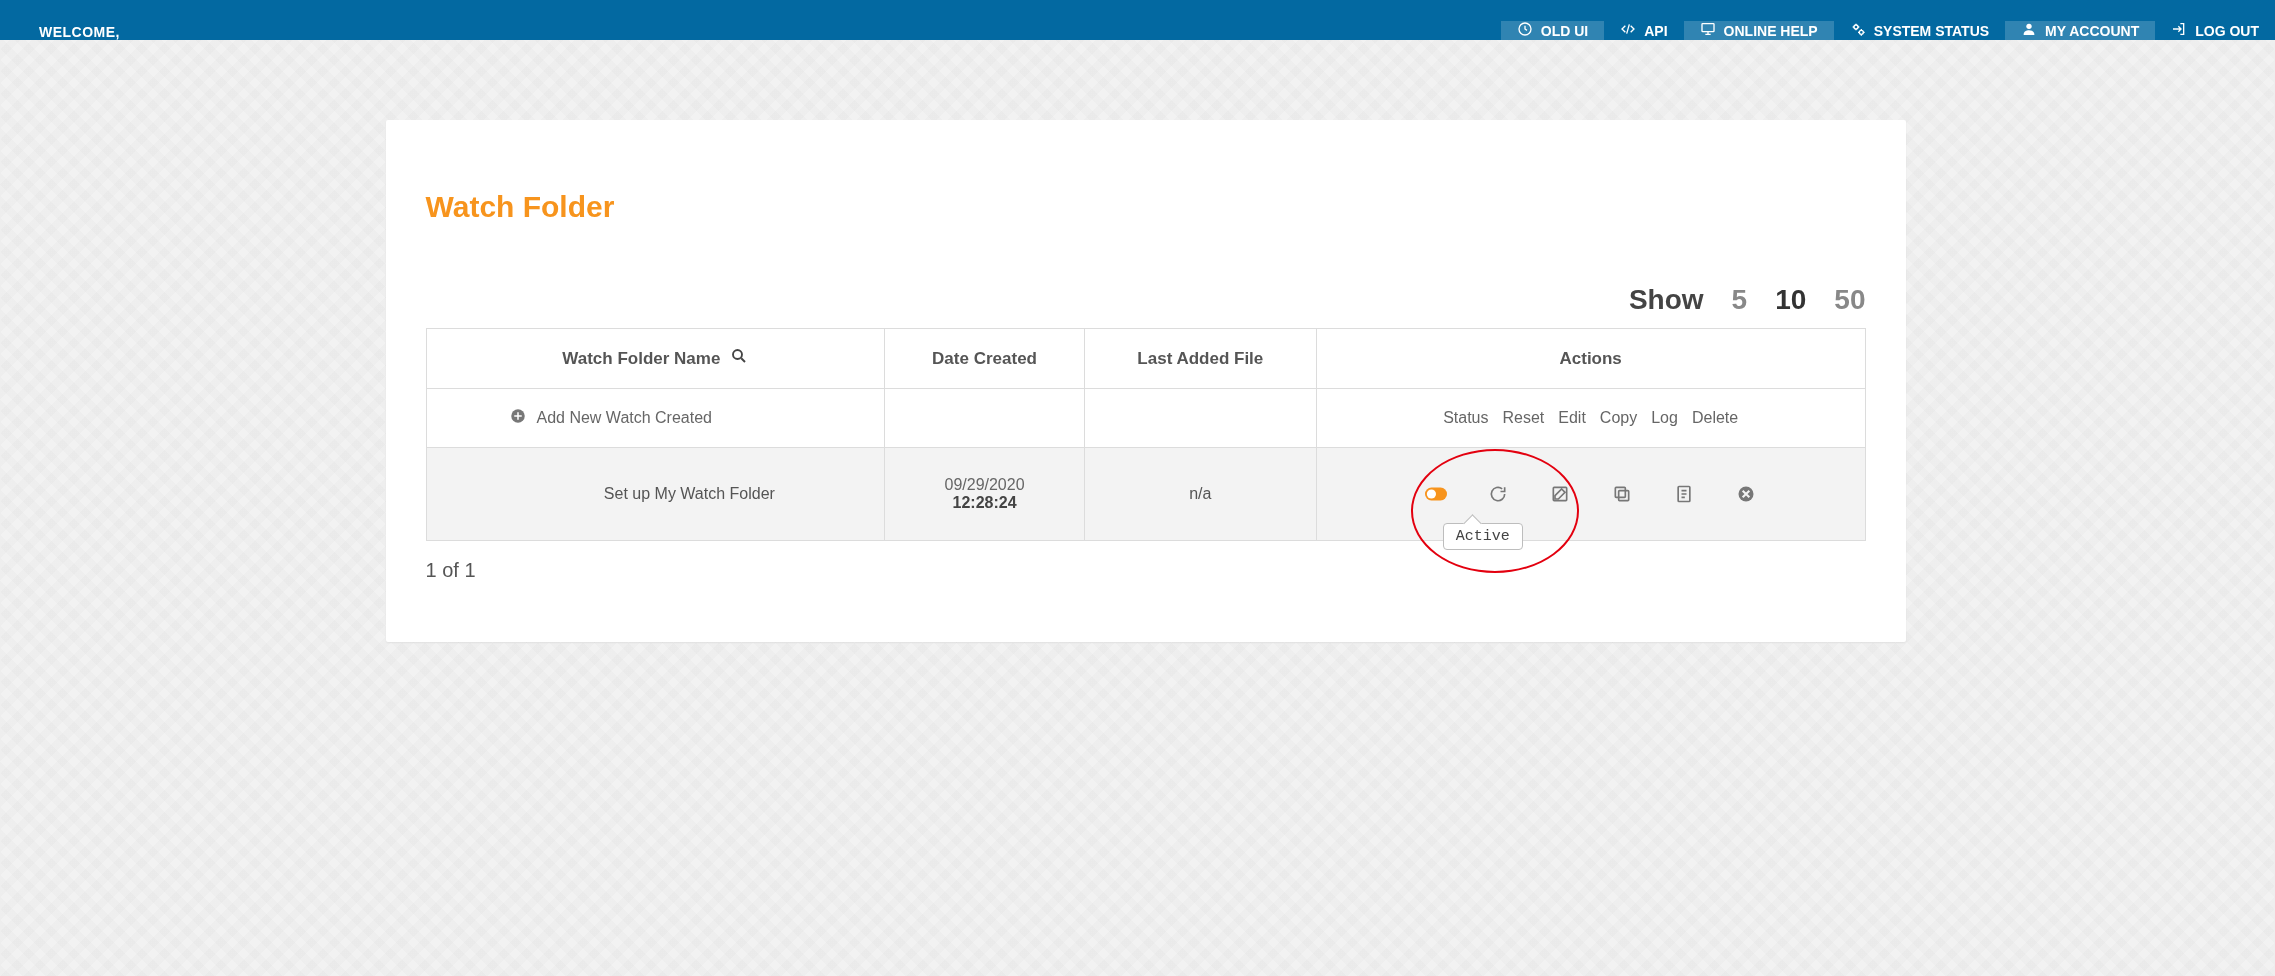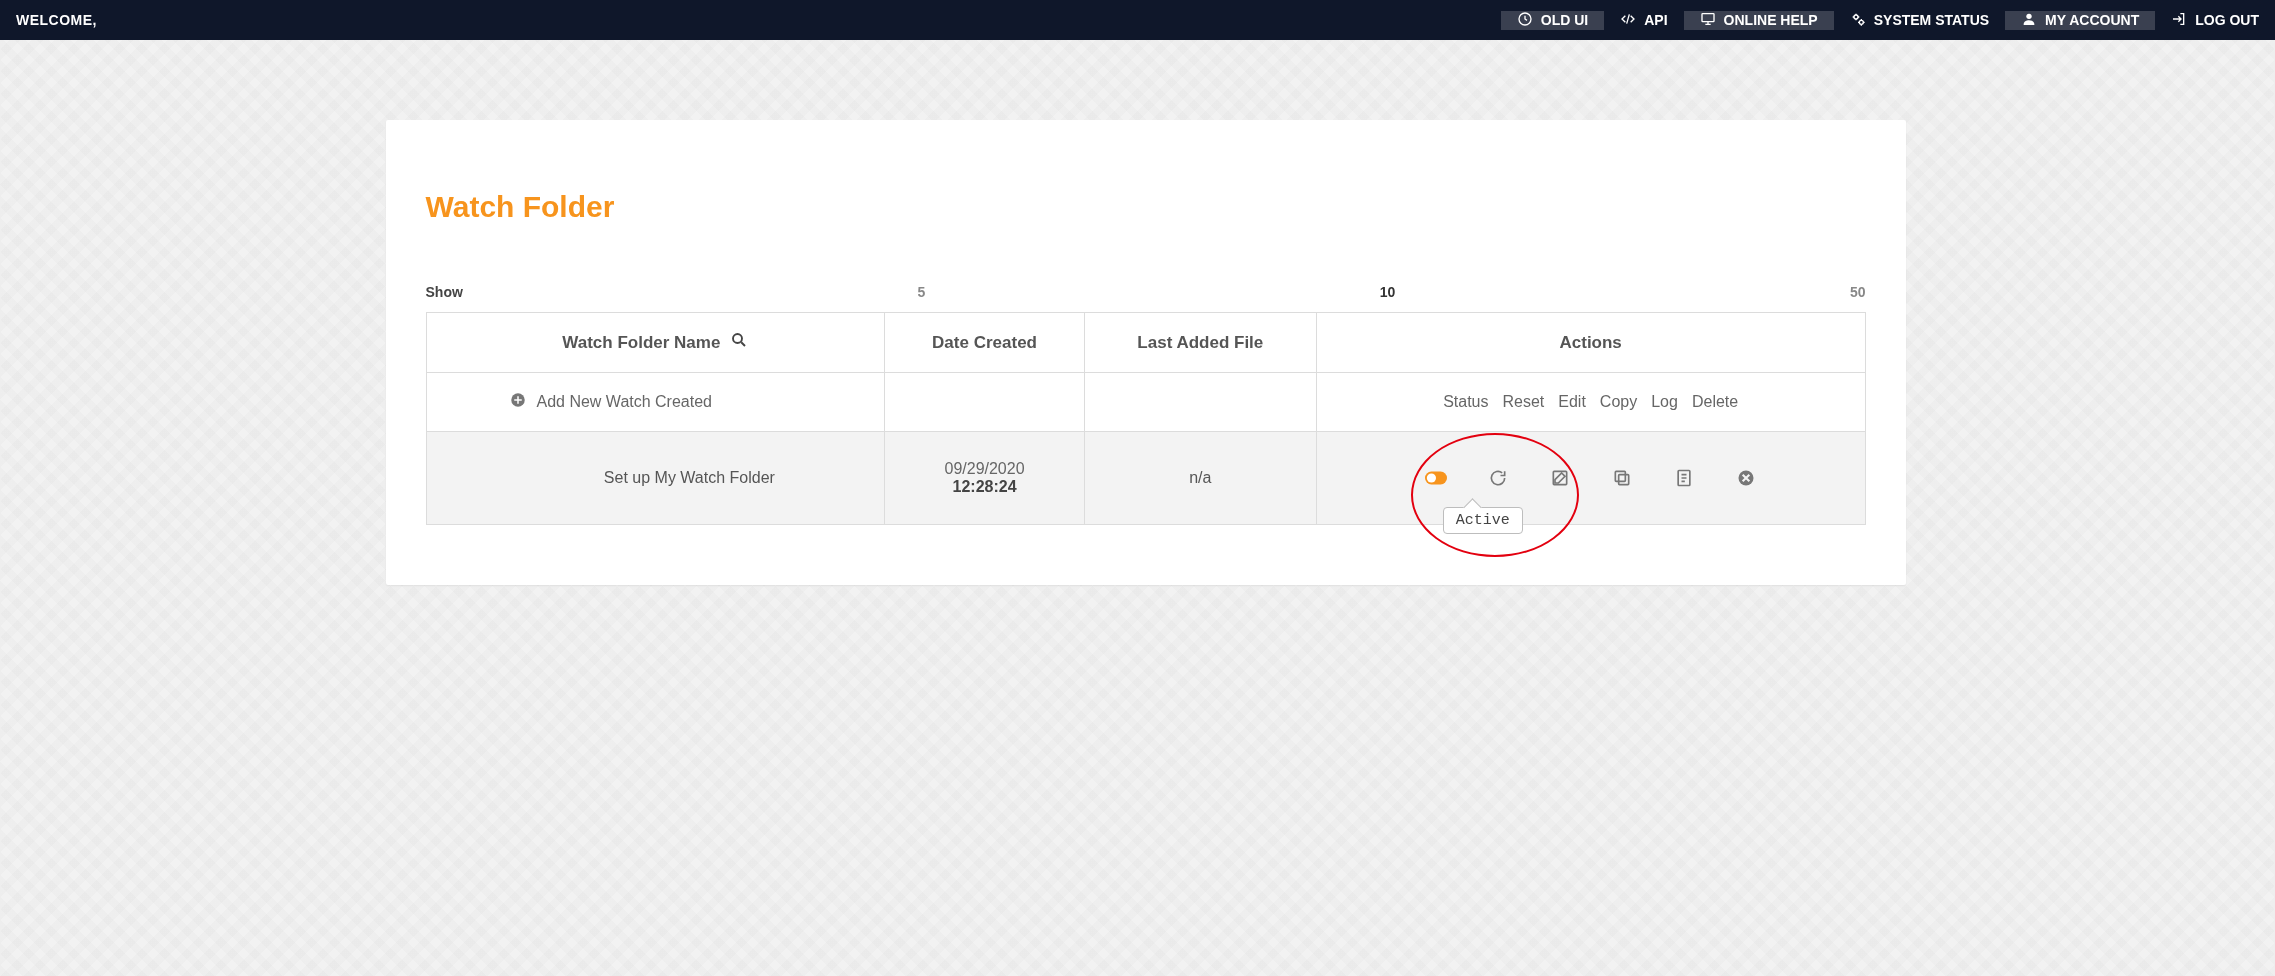--- a/index.html
+++ b/index.html
@@ -7,26 +7,27 @@
     font-family: -apple-system, BlinkMacSystemFont, "Segoe UI", Arial, sans-serif;
     background: #f2f2f2;
     background-image:
       repeating-linear-gradient(45deg, rgba(0,0,0,0.015) 0 8px, transparent 8px 16px),
       repeating-linear-gradient(-45deg, rgba(0,0,0,0.015) 0 8px, transparent 8px 16px);
     min-height: 100vh;
   }
   
   .topbar {
     display: flex;
-    align-items: center;
+    align-items: flex-end;
     height: 40px;
-    background: #0f172a;
+    background: #0369a1;
     color: #fff;
     font-weight: 700;
     font-size: 14px;
+    padding-left: 23px;
   }
   .welcome {
     padding: 0 16px;
     display: flex;
     align-items: center;
     letter-spacing: 0.5px;
   }
   .spacer { flex: 1; }
   .nav-item {
     display: flex;
@@ -51,24 +52,24 @@
     box-shadow: 0 1px 2px rgba(0,0,0,0.06);
   }
   .page-title {
     color: #f7941d;
     font-size: 30px;
     font-weight: 700;
     margin-bottom: 60px;
   }
   .show-row {
     display: flex;
-    justify-content: space-between;
+    justify-content: flex-end;
     align-items: baseline;
-    gap: 12px;
-    font-size: 14px;
+    gap: 28px;
+    font-size: 28px;
     color: #555;
     margin-bottom: 12px;
     font-weight: 600;
   }
   .show-row .label { color:#444; font-weight:700; }
   .show-opt { color:#888; cursor:pointer; font-weight:600; }
   .show-opt.active { color:#333; font-weight:800; }
 
   table.grid {
     width: 100%;
@@ -315,14 +316,15 @@
                     <circle cx="12" cy="12" r="9"></circle>
                     <path d="M8 8l8 8M16 8l-8 8" stroke="#f3f3f3" stroke-width="2.5"></path>
                   </svg>
               </div>
             </div>
           </td>
         </tr>
       </tbody>
     </table>
 
+    <div class="pager">1 of 1</div>
   </div>
 </div>
 
 </body></html>

